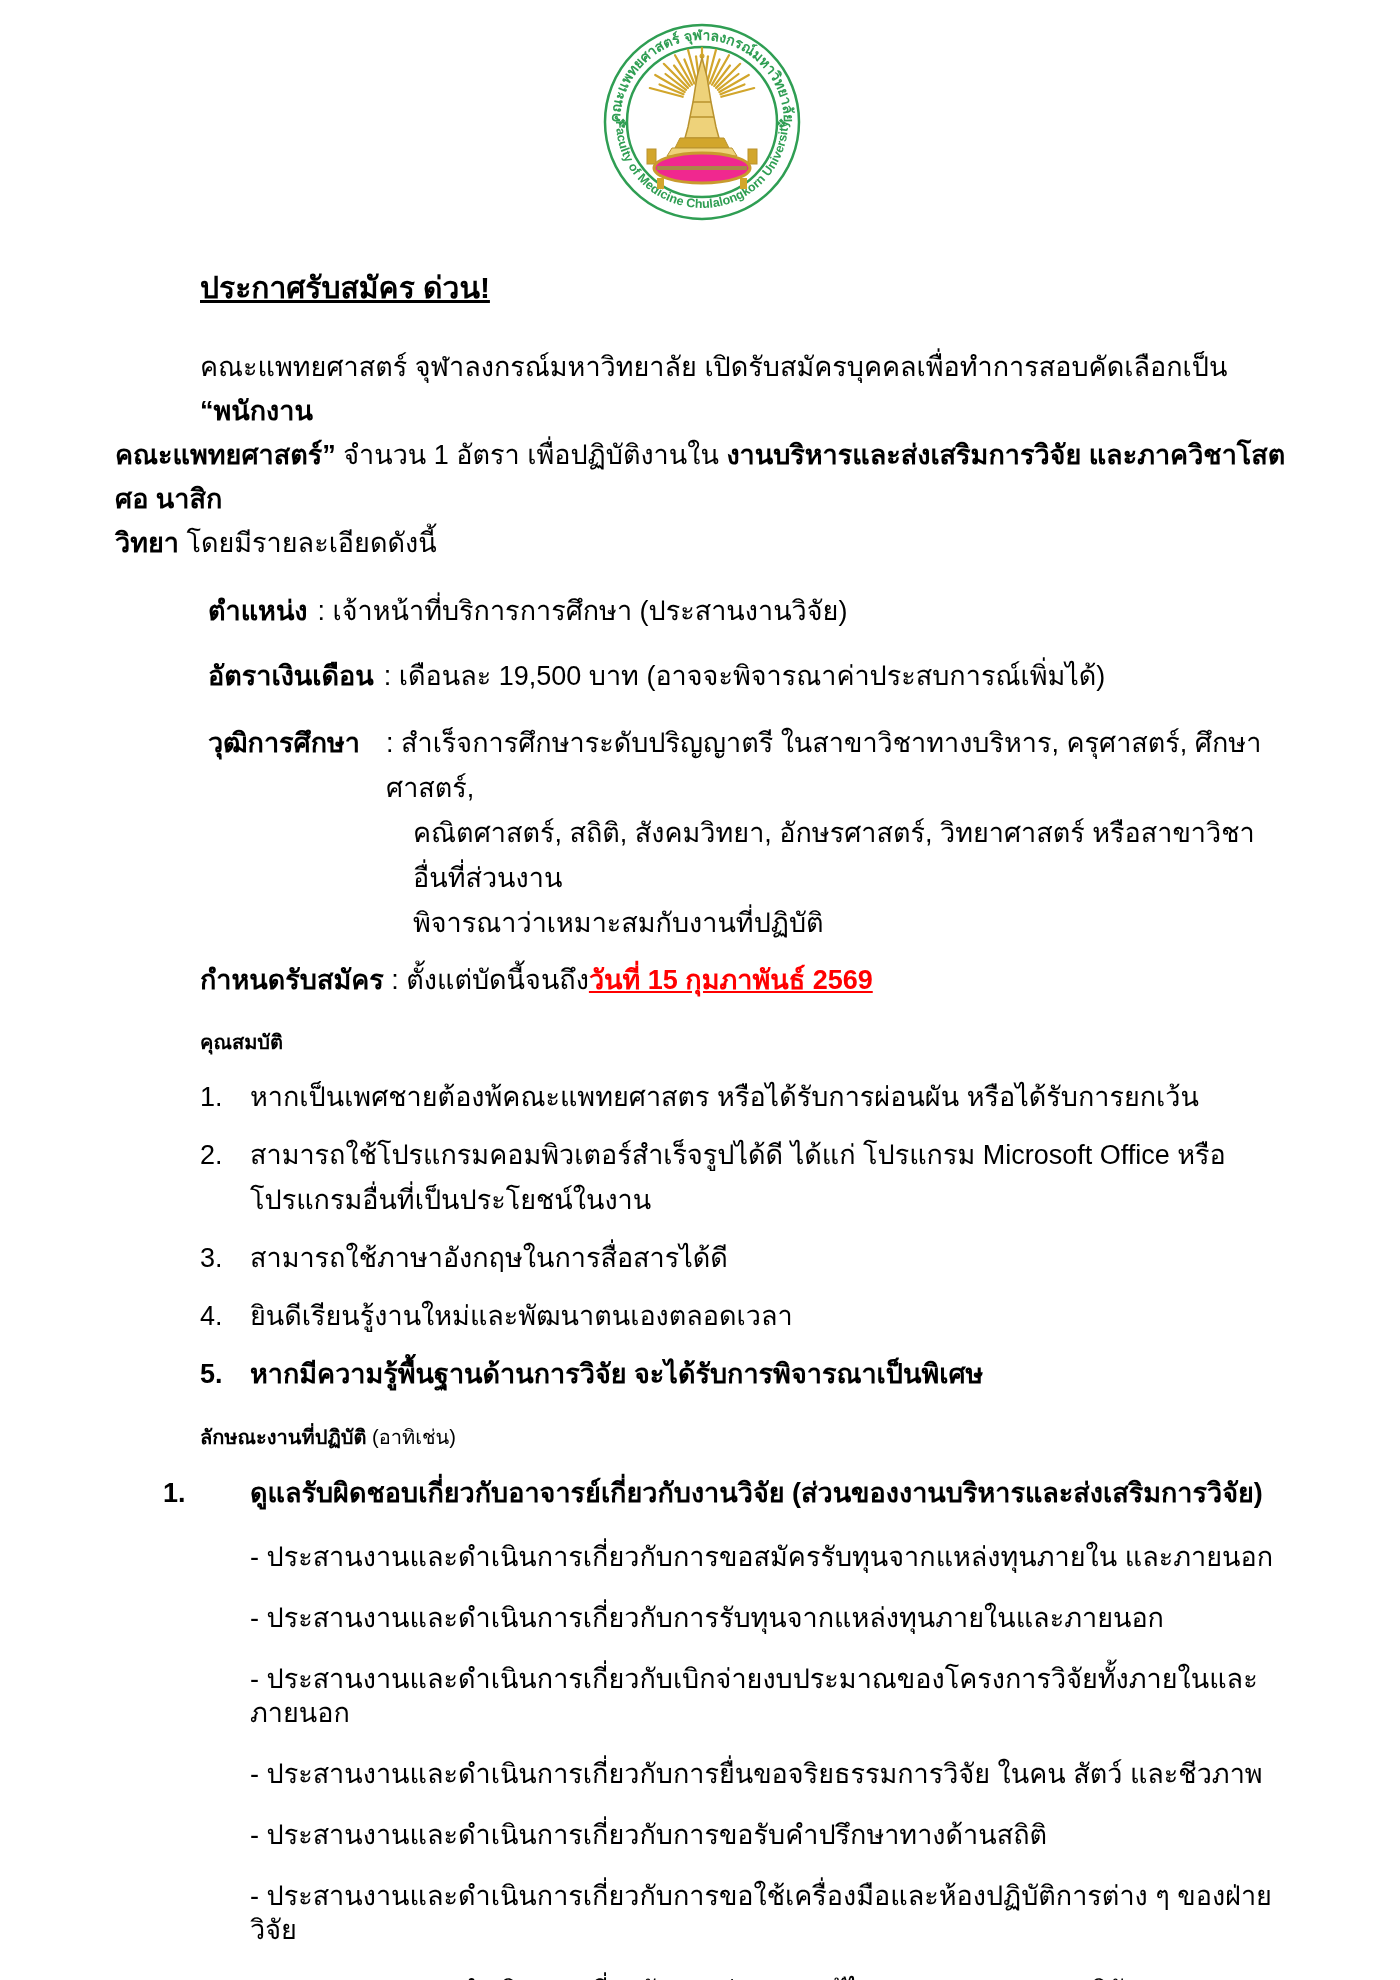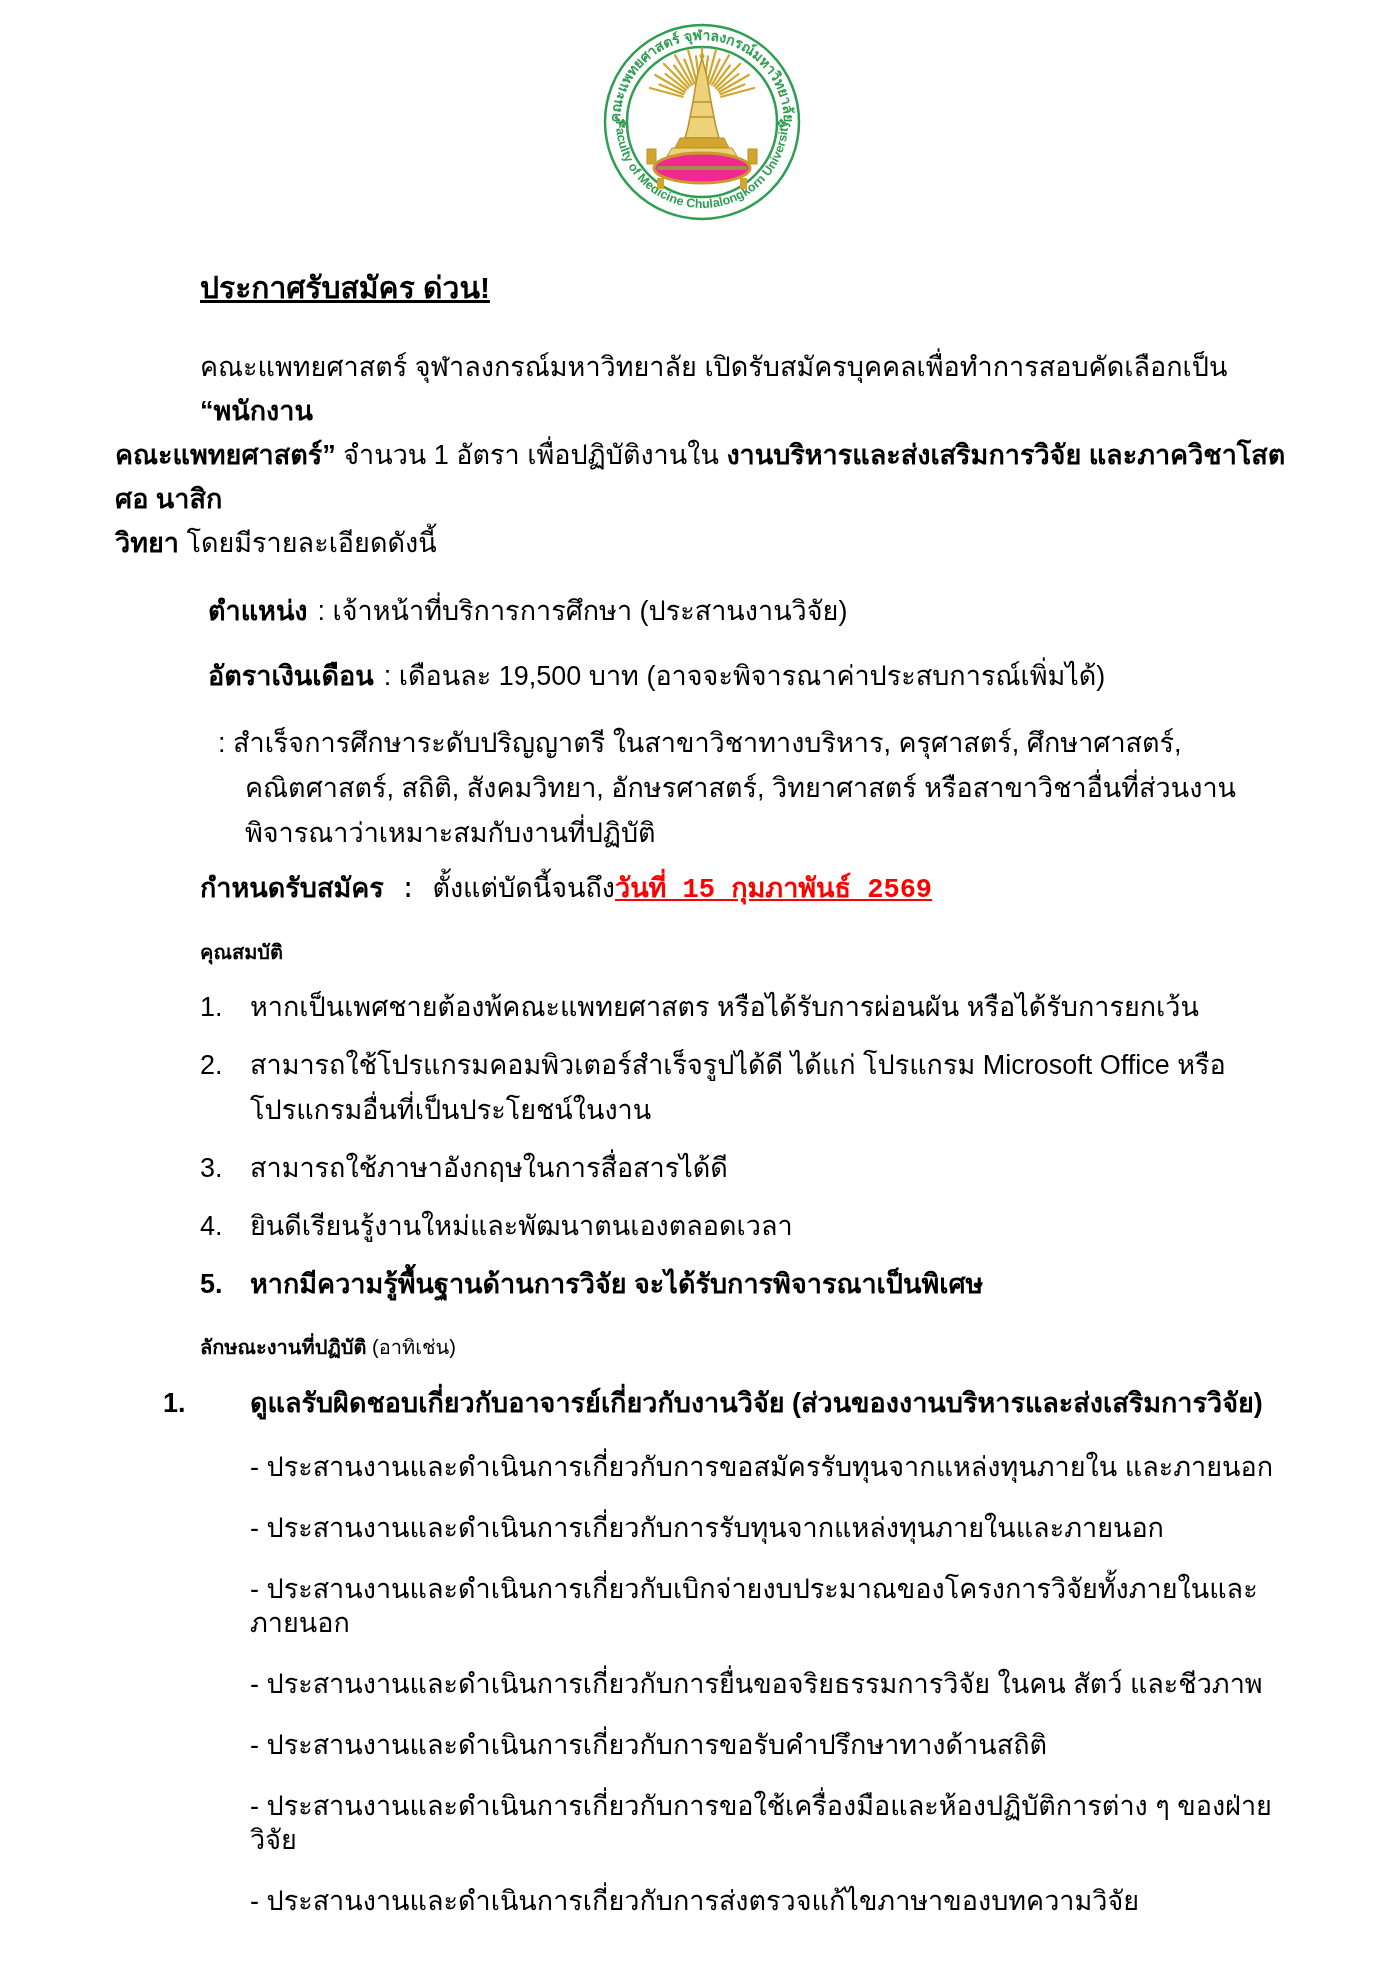--- a/index.html
+++ b/index.html
@@ -21,21 +21,21 @@
   .intro .first{padding-left:85px;}
   .row{display:flex;margin-left:93px;font-size:27px;line-height:40px;}
   .row .lbl{font-weight:bold;flex:none;}
   .row .val{margin-left:10px;}
   .row-position{margin-top:26px;}
   .row-salary{margin-top:25px;}
   .row-salary .lbl{min-width:162px;}
   .row-qual{margin-top:25px;line-height:45px;}
   .row-qual .lbl{min-width:168px;}
   .row-qual .val .cont{padding-left:27px;}
-  .row-deadline{display:block;margin-left:85px;margin-top:14px;font-size:27px;line-height:40px;font-family:Liberation Mono, monospace;}
+  .row-deadline{display:block;margin-left:85px;margin-top:14px;font-size:27px;line-height:40px;}
   .row-deadline .lbl{font-weight:bold;}
   .red-underline{color:#ff0000;font-weight:bold;text-decoration:underline;}
   .section-h{margin:22px 0 0 85px;font-size:20px;font-weight:bold;line-height:40px;}
   .section-h .suffix{font-weight:normal;}
   .qitem{display:flex;margin-left:85px;margin-top:13px;font-size:27px;line-height:45px;}
   .qitem .num{width:50px;flex:none;}
   .qitem .txt{flex:1;}
   .qitem.bold{font-weight:bold;}
   .duties-h{margin-top:20px;}
   .ditem{display:flex;margin-left:48px;margin-top:16px;font-size:27px;line-height:40px;font-weight:bold;}
@@ -114,20 +114,21 @@
       <span class="lbl">ตำแหน่ง</span>
       <span class="val">: เจ้าหน้าที่บริการการศึกษา (ประสานงานวิจัย)</span>
     </div>
 
     <div class="row row-salary">
       <span class="lbl">อัตราเงินเดือน</span>
       <span class="val">: เดือนละ 19,500 บาท (อาจจะพิจารณาค่าประสบการณ์เพิ่มได้)</span>
     </div>
 
     <div class="row row-qual">
+      <span class="lbl">วุฒิการศึกษา</span>
       <span class="val">
         <div>: สำเร็จการศึกษาระดับปริญญาตรี ในสาขาวิชาทางบริหาร, ครุศาสตร์, ศึกษาศาสตร์,</div>
         <div class="cont">คณิตศาสตร์, สถิติ, สังคมวิทยา, อักษรศาสตร์, วิทยาศาสตร์ หรือสาขาวิชาอื่นที่ส่วนงาน</div>
         <div class="cont">พิจารณาว่าเหมาะสมกับงานที่ปฏิบัติ</div>
       </span>
     </div>
 
     <div class="row-deadline">
       <span class="lbl">กำหนดรับสมัคร</span><span> : ตั้งแต่บัดนี้จนถึง</span><span class="red-underline">วันที่ 15 กุมภาพันธ์ 2569</span>
     </div>

